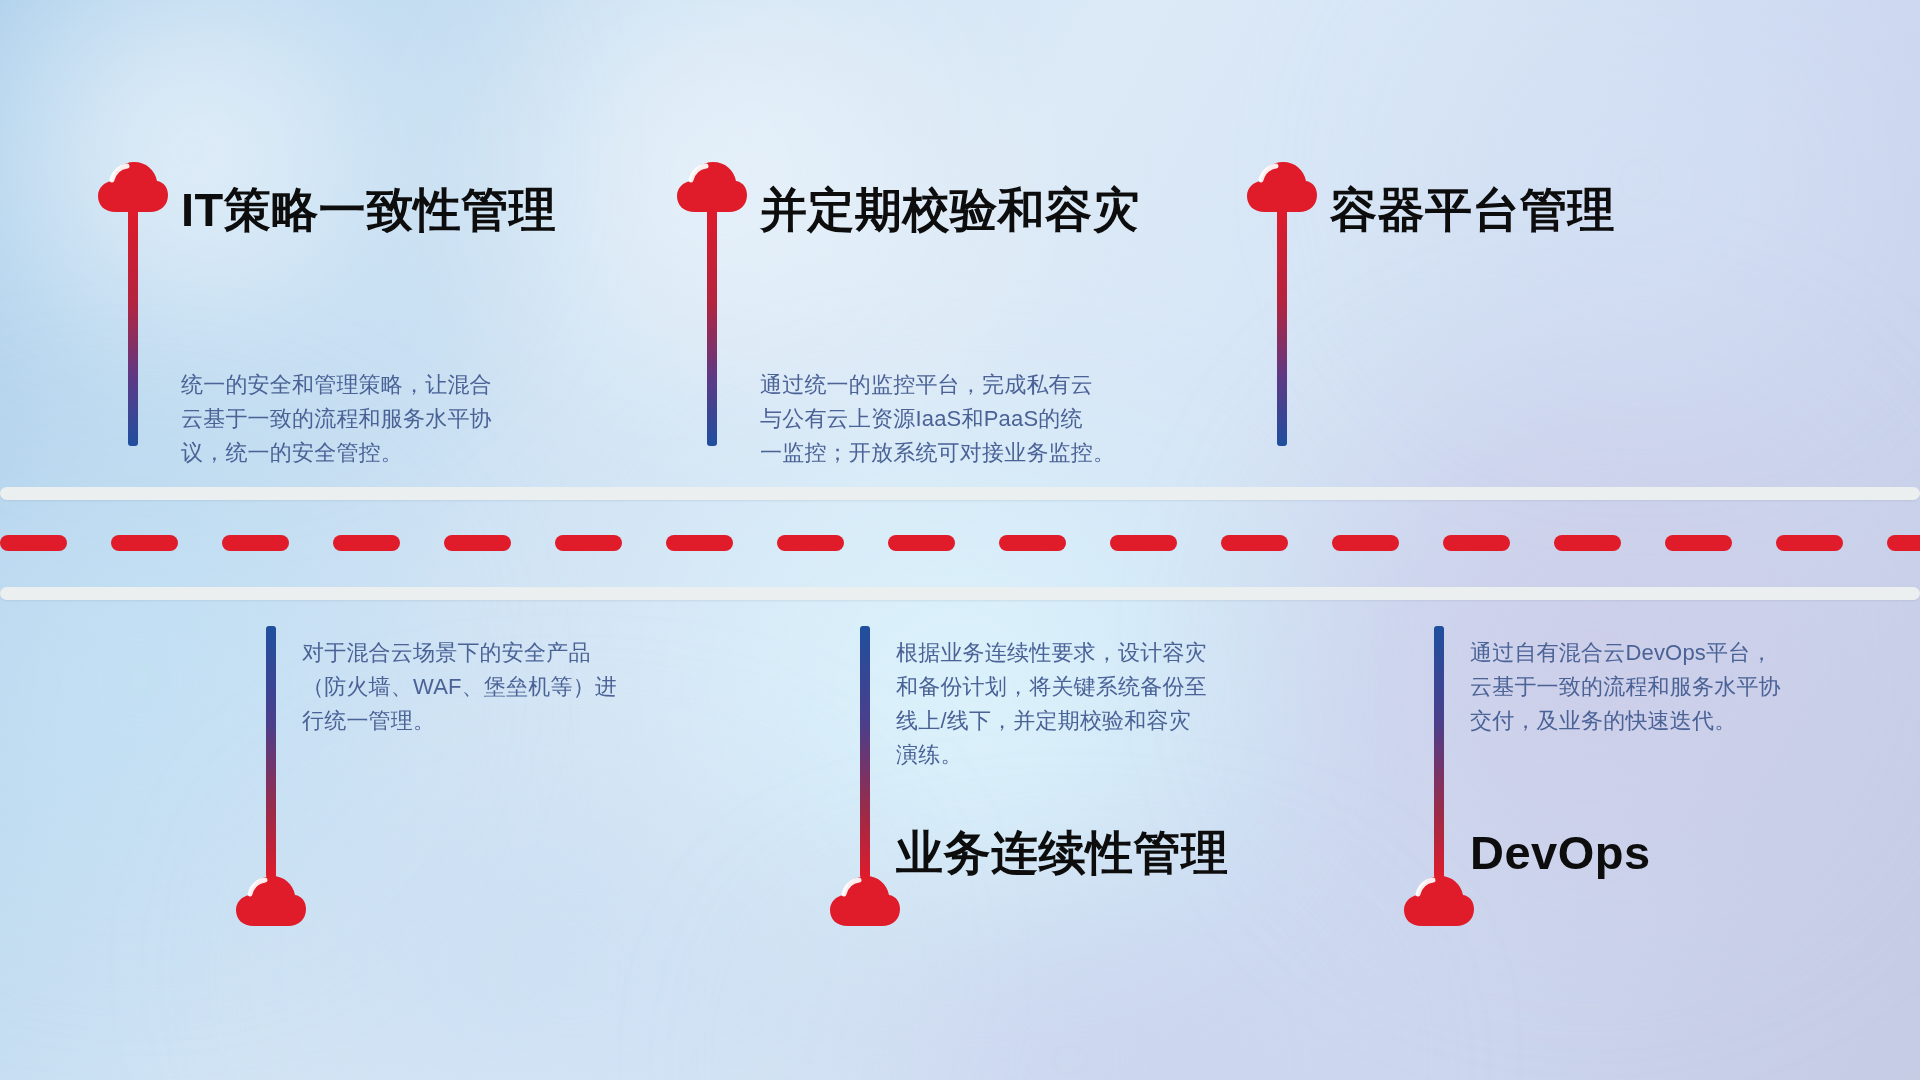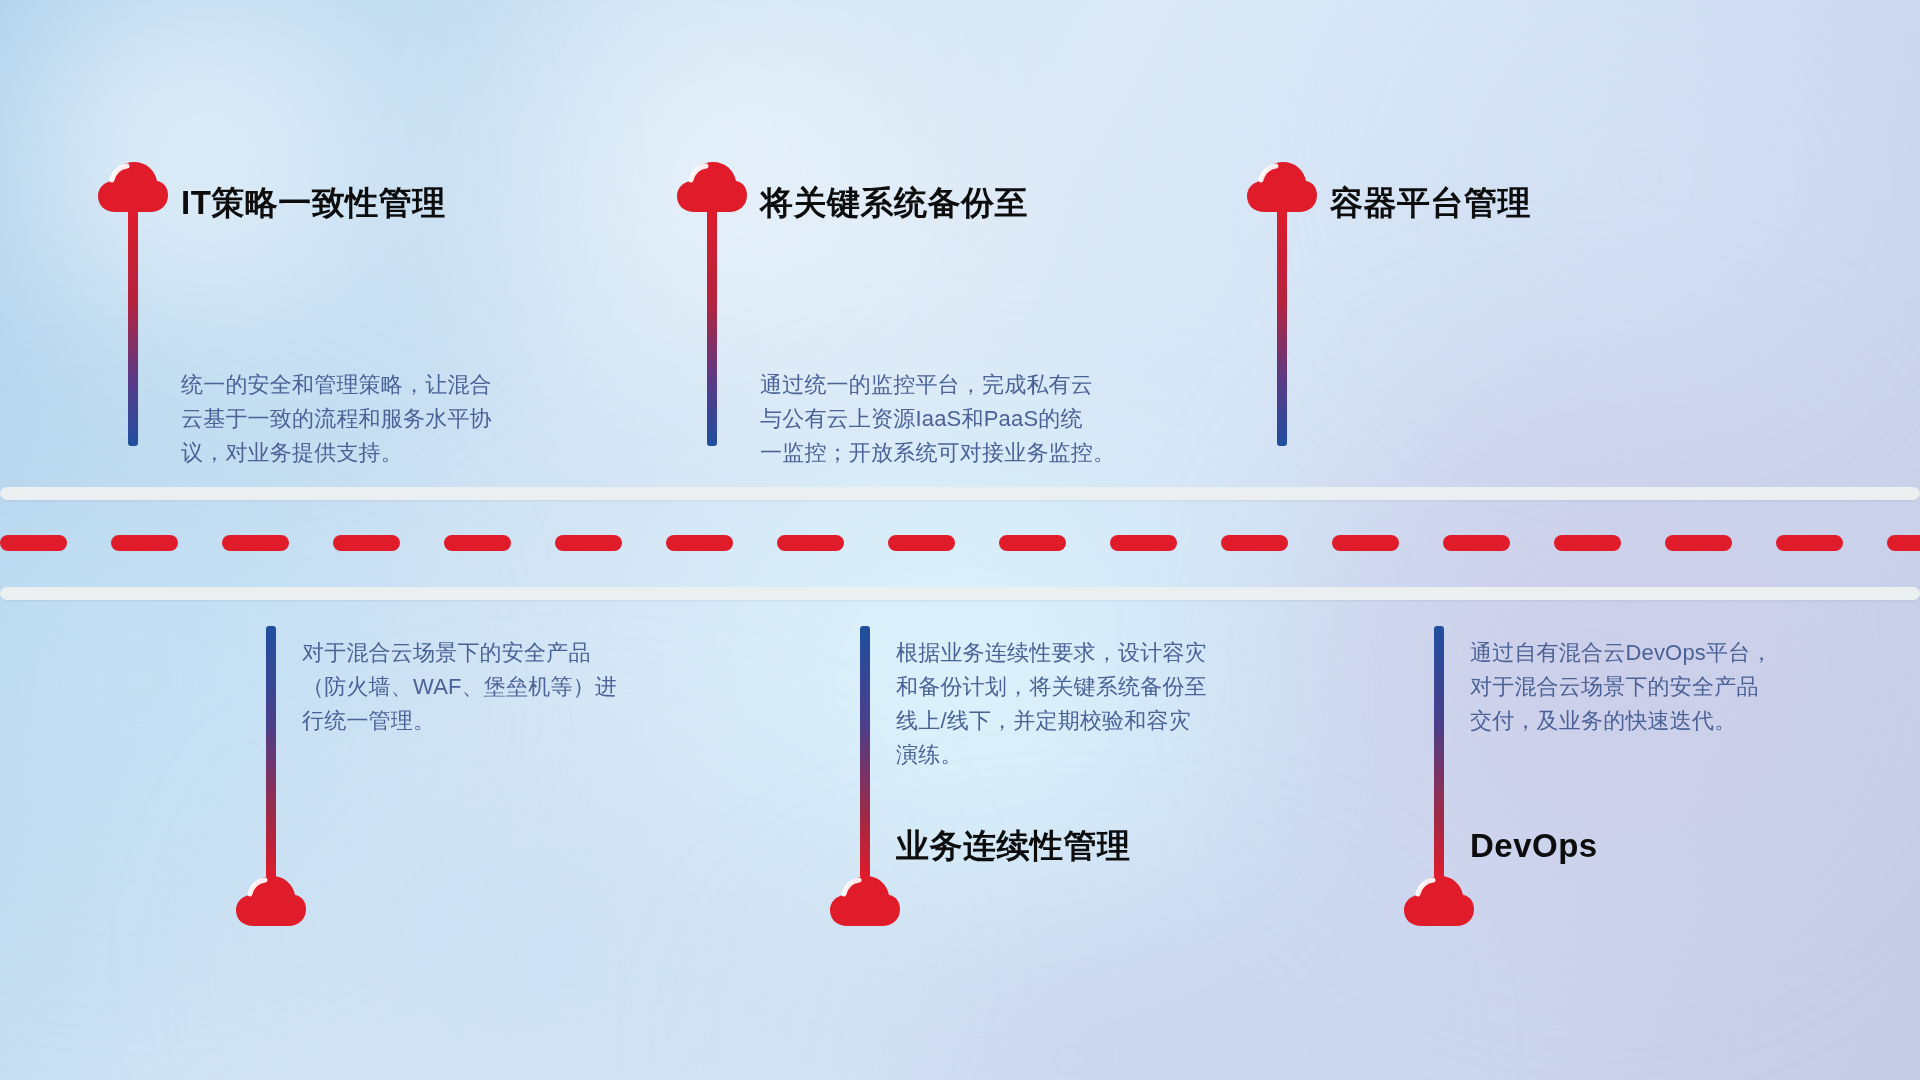--- a/index.html
+++ b/index.html
@@ -64,21 +64,21 @@
   .pin { position:absolute; z-index:3; }
 
   .cloud { position:relative; width:74px; height:54px; }
   .cloud svg { display:block; width:74px; height:54px; }
 
   .stem { width:10px; border-radius:3px; }
   .stem-top    { background:linear-gradient(180deg,#e01b2a 0%,#b3243f 40%,#5b3a86 72%,#1f4f9e 100%); }
   .stem-bottom { background:linear-gradient(180deg,#1f4f9e 0%,#4a3f8c 38%,#9e2a47 75%,#e01b2a 100%); }
 
   .title {
-    font-size:33px; font-weight:700; color:#0d0d0d;
+    font-size:47px; font-weight:700; color:#0d0d0d;
     letter-spacing:.5px; white-space:nowrap; line-height:1;
   }
   .body {
     font-size:22px; line-height:34px; color:#4a6296;
     letter-spacing:.2px; white-space:pre-line;
   }
 
   
   .pin-top .cloud    { position:absolute; left:0; top:0; }
   .pin-top .stem     { position:absolute; left:32px; top:48px; }
@@ -133,32 +133,32 @@
   <div class="cloud">
     <svg viewBox="0 0 74 54" xmlns="http://www.w3.org/2000/svg">
       <path d="M20 52 C8 52 2 45 2 36 C2 28 8 22 16 21 C18 10 27 2 38 2 C50 2 59 10 61 21 C68 22 72 28 72 35 C72 45 65 52 54 52 Z" fill="#e01b2a"></path>
       <path d="M16 20 C18 12 24 7 31 6" stroke="#ffffff" stroke-width="5" stroke-linecap="round" fill="none" opacity=".92"></path>
     </svg>
   </div>
   <div class="stem stem-top" style="height:238px"></div>
   <div class="title" style="left:85px;top:26px">IT策略一致性管理</div>
   <div class="body" style="left:85px;top:208px;width:430px">统一的安全和管理策略，让混合
 云基于一致的流程和服务水平协
-议，对业务提供支持。</div>
+议，统一的安全管控。</div>
 </div>
 
 <div class="pin pin-top" style="left:675px;top:160px;width:520px;height:330px">
   <div class="cloud">
     <svg viewBox="0 0 74 54" xmlns="http://www.w3.org/2000/svg">
       <path d="M20 52 C8 52 2 45 2 36 C2 28 8 22 16 21 C18 10 27 2 38 2 C50 2 59 10 61 21 C68 22 72 28 72 35 C72 45 65 52 54 52 Z" fill="#e01b2a"></path>
       <path d="M16 20 C18 12 24 7 31 6" stroke="#ffffff" stroke-width="5" stroke-linecap="round" fill="none" opacity=".92"></path>
     </svg>
   </div>
   <div class="stem stem-top" style="height:238px"></div>
-  <div class="title" style="left:85px;top:26px">将关键系统备份至</div>
+  <div class="title" style="left:85px;top:26px">并定期校验和容灾</div>
   <div class="body" style="left:85px;top:208px;width:470px">通过统一的监控平台，完成私有云
 与公有云上资源IaaS和PaaS的统
 一监控；开放系统可对接业务监控。</div>
 </div>
 
 <div class="pin pin-top" style="left:1245px;top:160px;width:540px;height:330px">
   <div class="cloud">
     <svg viewBox="0 0 74 54" xmlns="http://www.w3.org/2000/svg">
       <path d="M20 52 C8 52 2 45 2 36 C2 28 8 22 16 21 C18 10 27 2 38 2 C50 2 59 10 61 21 C68 22 72 28 72 35 C72 45 65 52 54 52 Z" fill="#e01b2a"></path>
       <path d="M16 20 C18 12 24 7 31 6" stroke="#ffffff" stroke-width="5" stroke-linecap="round" fill="none" opacity=".92"></path>
@@ -198,16 +198,16 @@
 
 <div class="pin pin-bot" style="left:1402px;top:626px;width:500px;height:320px">
   <div class="stem stem-bottom" style="height:252px"></div>
   <div class="cloud" style="top:248px">
     <svg viewBox="0 0 74 54" xmlns="http://www.w3.org/2000/svg">
       <path d="M20 52 C8 52 2 45 2 36 C2 28 8 22 16 21 C18 10 27 2 38 2 C50 2 59 10 61 21 C68 22 72 28 72 35 C72 45 65 52 54 52 Z" fill="#e01b2a"></path>
       <path d="M16 20 C18 12 24 7 31 6" stroke="#ffffff" stroke-width="5" stroke-linecap="round" fill="none" opacity=".92"></path>
     </svg>
   </div>
   <div class="body" style="position:absolute;left:68px;top:10px;width:420px">通过自有混合云DevOps平台，
-对于混合云场景下的安全产品
+云基于一致的流程和服务水平协
 交付，及业务的快速迭代。</div>
   <div class="title" style="position:absolute;left:68px;top:203px">DevOps</div>
 </div>
 
 </body></html>

